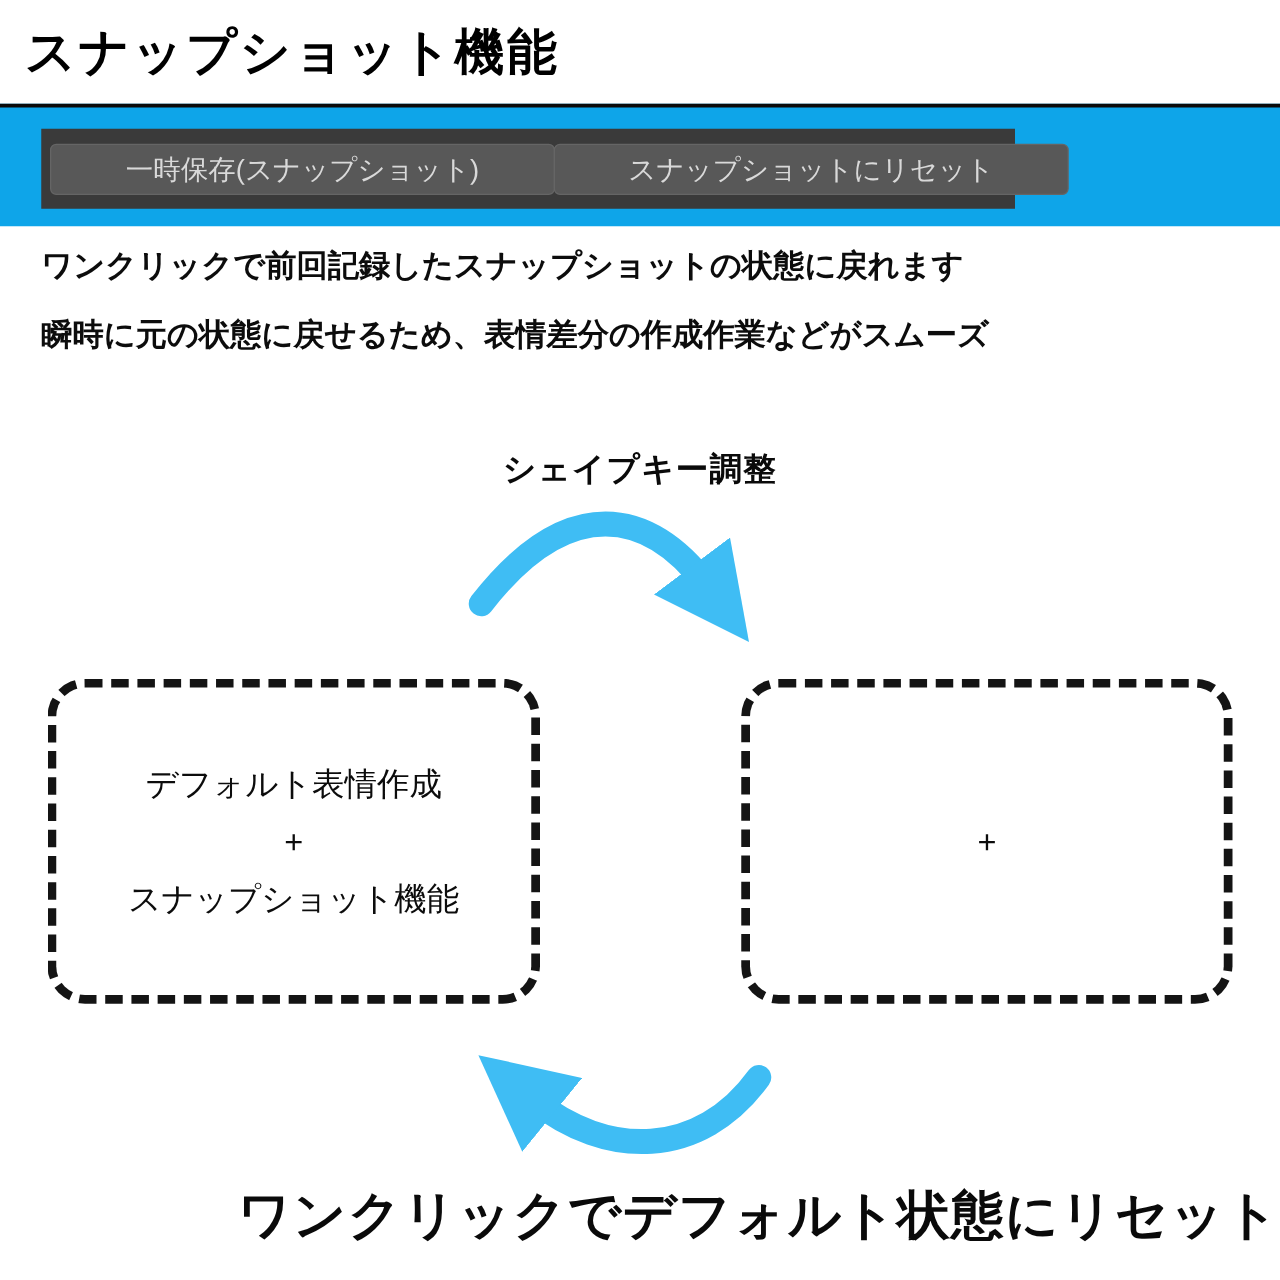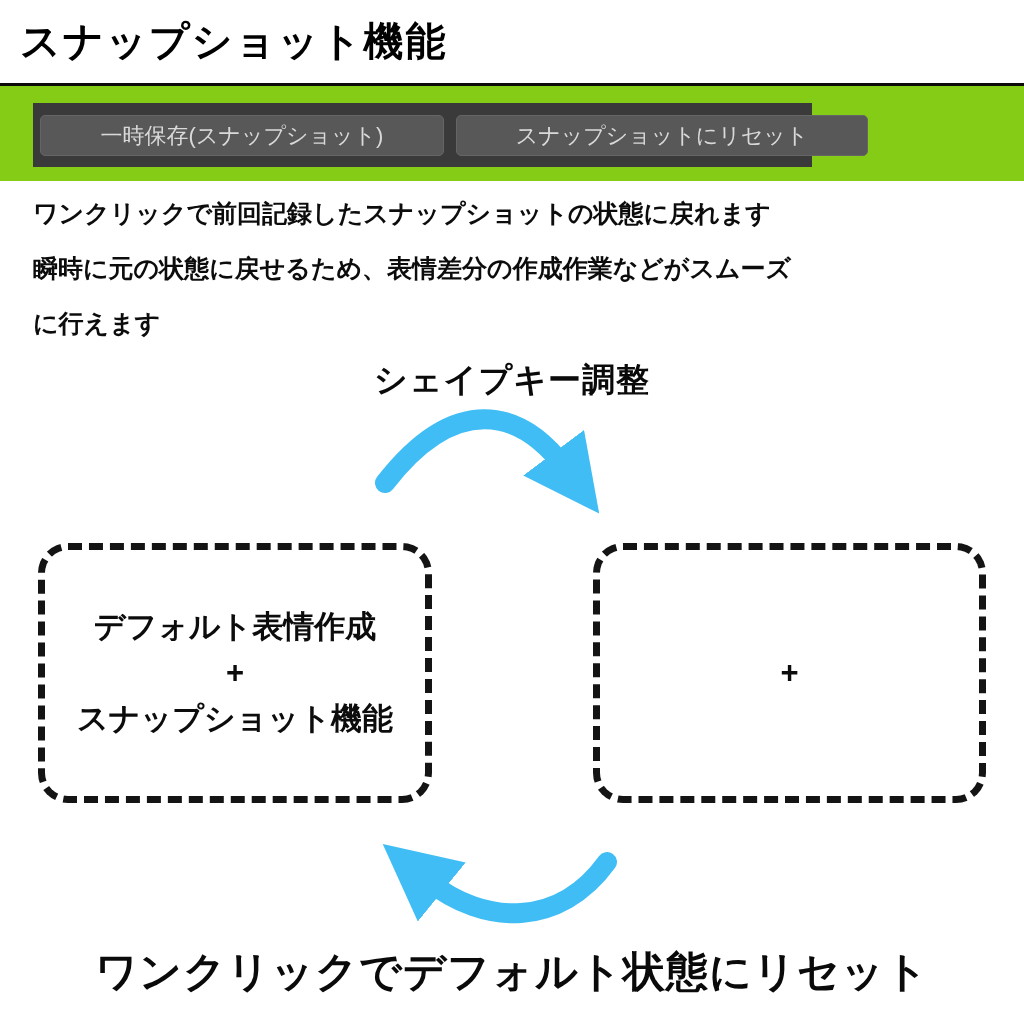--- a/index.html
+++ b/index.html
@@ -9,52 +9,52 @@
   }
   .abs{position:absolute;}
 
   
   .page-title{
     left:20px;top:14px;font-size:40px;font-weight:700;color:#000000;letter-spacing:2px;
   }
 
   
   .toolbar{
-    left:0;top:83px;width:1024px;height:98px;background:#84cc16;
+    left:0;top:83px;width:1024px;height:98px;background:#0ea5e9;
     border-top:3px solid #0b0b0b;box-sizing:border-box;
   }
   .toolbar-panel{
     position:absolute;left:33px;top:17px;width:779px;height:64px;background:#3a3a3a;
   }
   .tb-btn{
     position:absolute;top:12px;height:41px;background:#585858;border:1px solid #656565;
     border-radius:5px;box-sizing:border-box;display:flex;align-items:center;justify-content:center;
     font-size:22px;color:#d9d9d9;cursor:pointer;
   }
   .tb-btn-1{left:7px;width:404px;}
-  .tb-btn-2{left:423px;width:412px;text-align:right;}
+  .tb-btn-2{left:410px;width:412px;text-align:right;}
 
   
   .description{
     left:33px;top:186px;width:980px;font-size:25px;font-weight:bold;line-height:55px;color:#0c0c0c;
   }
 
   
   .top-label{
-    left:0;top:358px;width:1024px;text-align:center;font-size:33px;font-weight:900;color:#0a0a0a;letter-spacing:1px;
+    left:0;top:358px;width:1024px;text-align:center;font-size:26px;font-weight:900;color:#0a0a0a;letter-spacing:1px;
   }
   .bottom-label{
-    left:0;top:944px;width:1024px;text-align:center;font-size:42px;font-weight:900;color:#0a0a0a;letter-spacing:1px;
+    left:0;top:944px;width:1024px;text-align:right;font-size:42px;font-weight:900;color:#0a0a0a;letter-spacing:1px;
   }
 
   
   .dashed-box{
     border:7px dashed #141414;border-radius:30px;box-sizing:border-box;
     display:flex;flex-direction:column;align-items:center;justify-content:center;
-    font-size:31px;font-weight:700;line-height:46px;text-align:center;color:#0c0c0c;
+    font-size:26px;font-weight:400;line-height:46px;text-align:center;color:#0c0c0c;
   }
   .box-left{left:38px;top:543px;width:394px;height:260px;}
   .box-right{left:593px;top:543px;width:393px;height:260px;}
 
   .arrow-svg{display:block;}
 </style>
 </head>
 <body>
 
 <div id="screen">
@@ -64,21 +64,20 @@
   <div class="abs toolbar">
     <div class="toolbar-panel">
       <div class="tb-btn tb-btn-1">一時保存(スナップショット)</div>
       <div class="tb-btn tb-btn-2">スナップショットにリセット</div>
     </div>
   </div>
 
   <div class="abs description">
     <div>ワンクリックで前回記録したスナップショットの状態に戻れます</div>
     <div>瞬時に元の状態に戻せるため、表情差分の作成作業などがスムーズ</div>
-    <div>に行えます</div>
   </div>
 
   <div class="abs top-label">シェイプキー調整</div>
 
   <svg class="abs arrow-svg" style="left:360px;top:398px;" width="290" height="140" viewBox="0 0 290 140">
     <defs>
       <marker id="headTop" viewBox="0 0 10 10" refX="2.5" refY="5" markerWidth="3.8" markerHeight="3.8" orient="auto" markerUnits="strokeWidth">
         <path d="M0,0 L10,5 L0,10 z" fill="#3fbdf4"></path>
       </marker>
     </defs>

